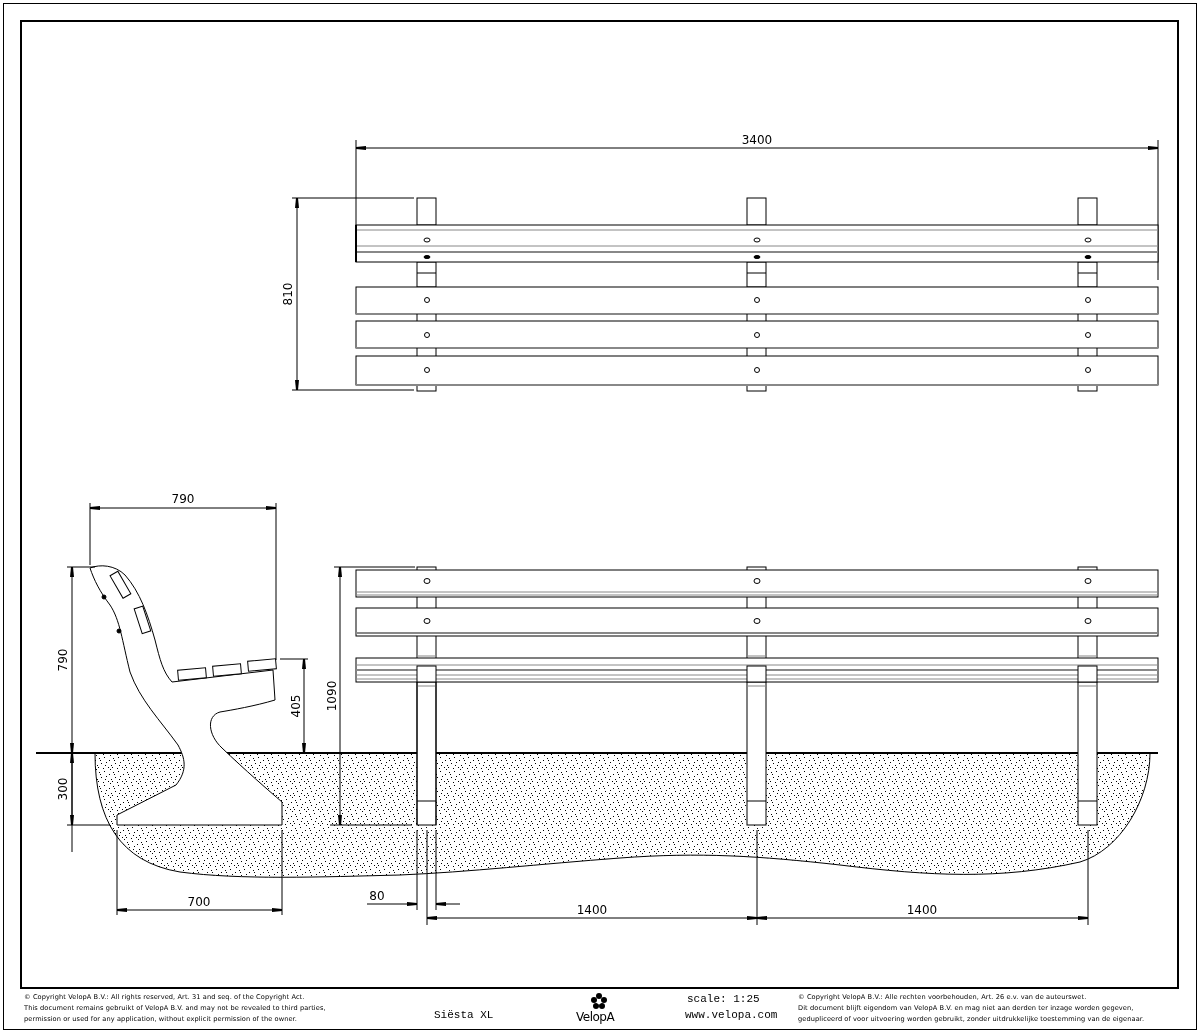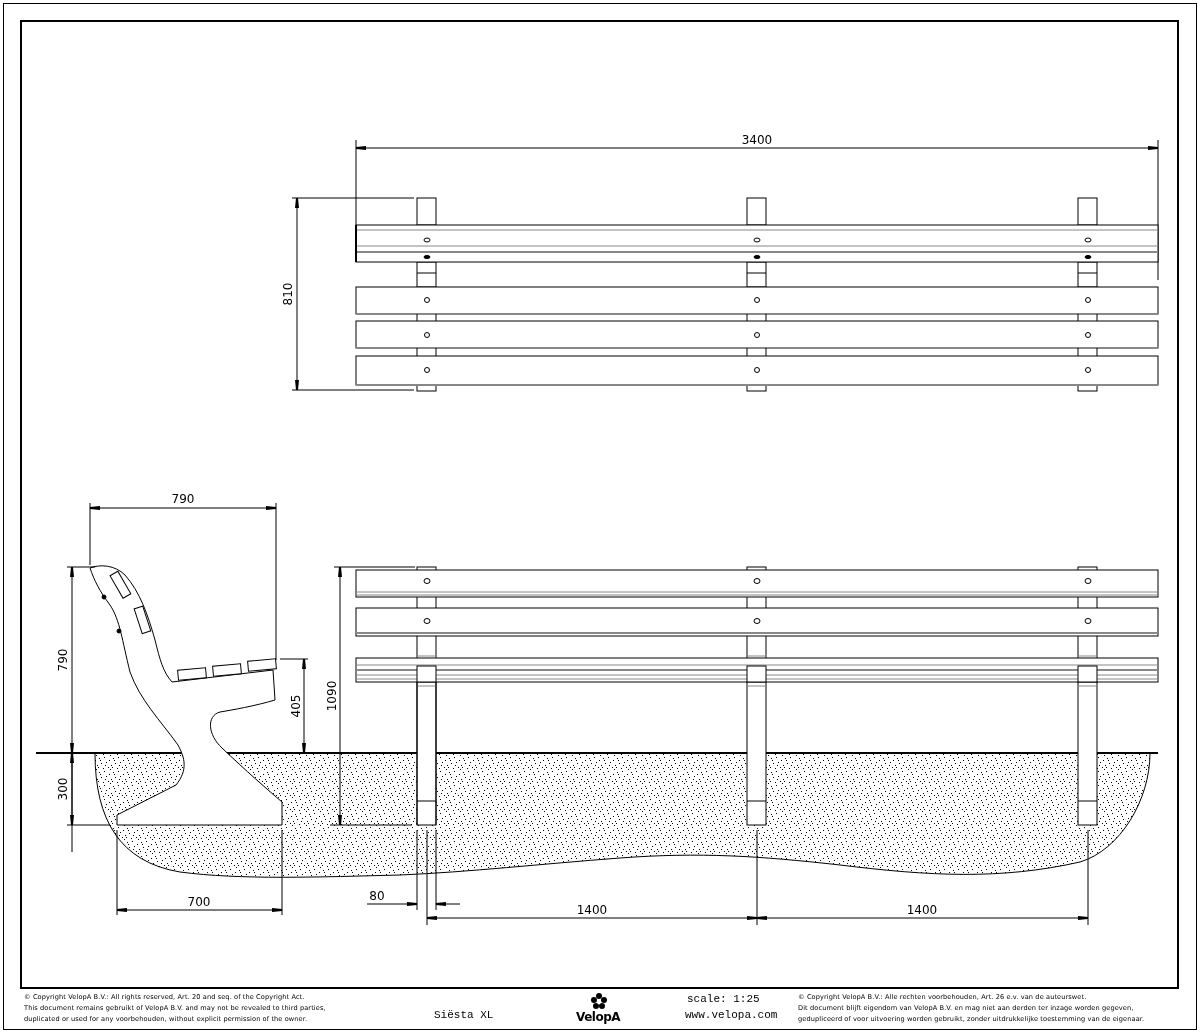--- a/index.html
+++ b/index.html
@@ -1,21 +1,21 @@
 <!DOCTYPE html>
 <html><head>
 <meta charset="utf-8">
 <style>
   html,body{margin:0;padding:0;background:#fff;}
   body{width:1200px;height:1033px;position:relative;overflow:hidden;font-family:"Liberation Sans",sans-serif;}
   #sheet{position:absolute;left:0;top:0;width:1200px;height:1033px;}
   .dim{font-family:"DejaVu Sans",sans-serif;font-size:12px;fill:#000;}
   .tb-small{position:absolute;font-family:"DejaVu Sans",sans-serif;font-size:6.6px;line-height:11px;color:#000;white-space:nowrap;letter-spacing:0.1px;}
   .tb-mid{position:absolute;font-family:Liberation Mono, monospace;font-size:11px;color:#000;white-space:nowrap;}
-  .logo-text{position:absolute;font-family:"DejaVu Sans",sans-serif;font-weight:bold;font-size:12px;color:#000;letter-spacing:-0.5px;}
+  .logo-text{position:absolute;font-family:"DejaVu Sans",sans-serif;font-weight:normal;font-size:12px;color:#000;letter-spacing:-0.5px;}
 </style>
 </head>
 <body>
 
 <svg id="sheet" width="1200" height="1033" viewBox="0 0 1200 1033" xmlns="http://www.w3.org/2000/svg">
   <defs>
     <pattern id="gravel" width="14" height="14" patternUnits="userSpaceOnUse">
       <rect width="14" height="14" fill="#fff"></rect>
       <rect x="1" y="2" width="1" height="1" fill="#000"></rect>
       <rect x="6" y="1" width="1" height="1" fill="#000"></rect>
@@ -221,23 +221,23 @@
     <circle cx="5" cy="-1" r="3"></circle>
     <circle cx="3" cy="5" r="3"></circle>
     <circle cx="-3" cy="5" r="3"></circle>
     <circle cx="-5" cy="-1" r="3"></circle>
     <circle cx="0" cy="1" r="2" fill="#fff"></circle>
   </g>
 </svg>
 
 <div>
   <div class="tb-small" style="left:24px;top:992px;">
-    <div>© Copyright VelopA B.V.: All rights reserved, Art. 20 and seq. of the Copyright Act.</div>
+    <div>© Copyright VelopA B.V.: All rights reserved, Art. 31 and seq. of the Copyright Act.</div>
     <div>This document remains gebruikt of VelopA B.V. and may not be revealed to third parties,</div>
-    <div>duplicated or used for any voorbehouden, without explicit permission of the owner.</div>
+    <div>permission or used for any application, without explicit permission of the owner.</div>
   </div>
   <div class="tb-mid" style="left:434px;top:1009px;">Siësta XL</div>
   <div class="logo-text" style="left:576px;top:1010px;">VelopA</div>
   <div class="tb-mid" style="left:687px;top:993px;">scale: 1:25</div>
   <div class="tb-mid" style="left:685px;top:1009px;">www.velopa.com</div>
   <div class="tb-small" style="left:798px;top:992px;">
     <div>© Copyright VelopA B.V.: Alle rechten voorbehouden, Art. 26 e.v. van de auteurswet.</div>
     <div>Dit document blijft eigendom van VelopA B.V. en mag niet aan derden ter inzage worden gegeven,</div>
     <div>gedupliceerd of voor uitvoering worden gebruikt, zonder uitdrukkelijke toestemming van de eigenaar.</div>
   </div>

